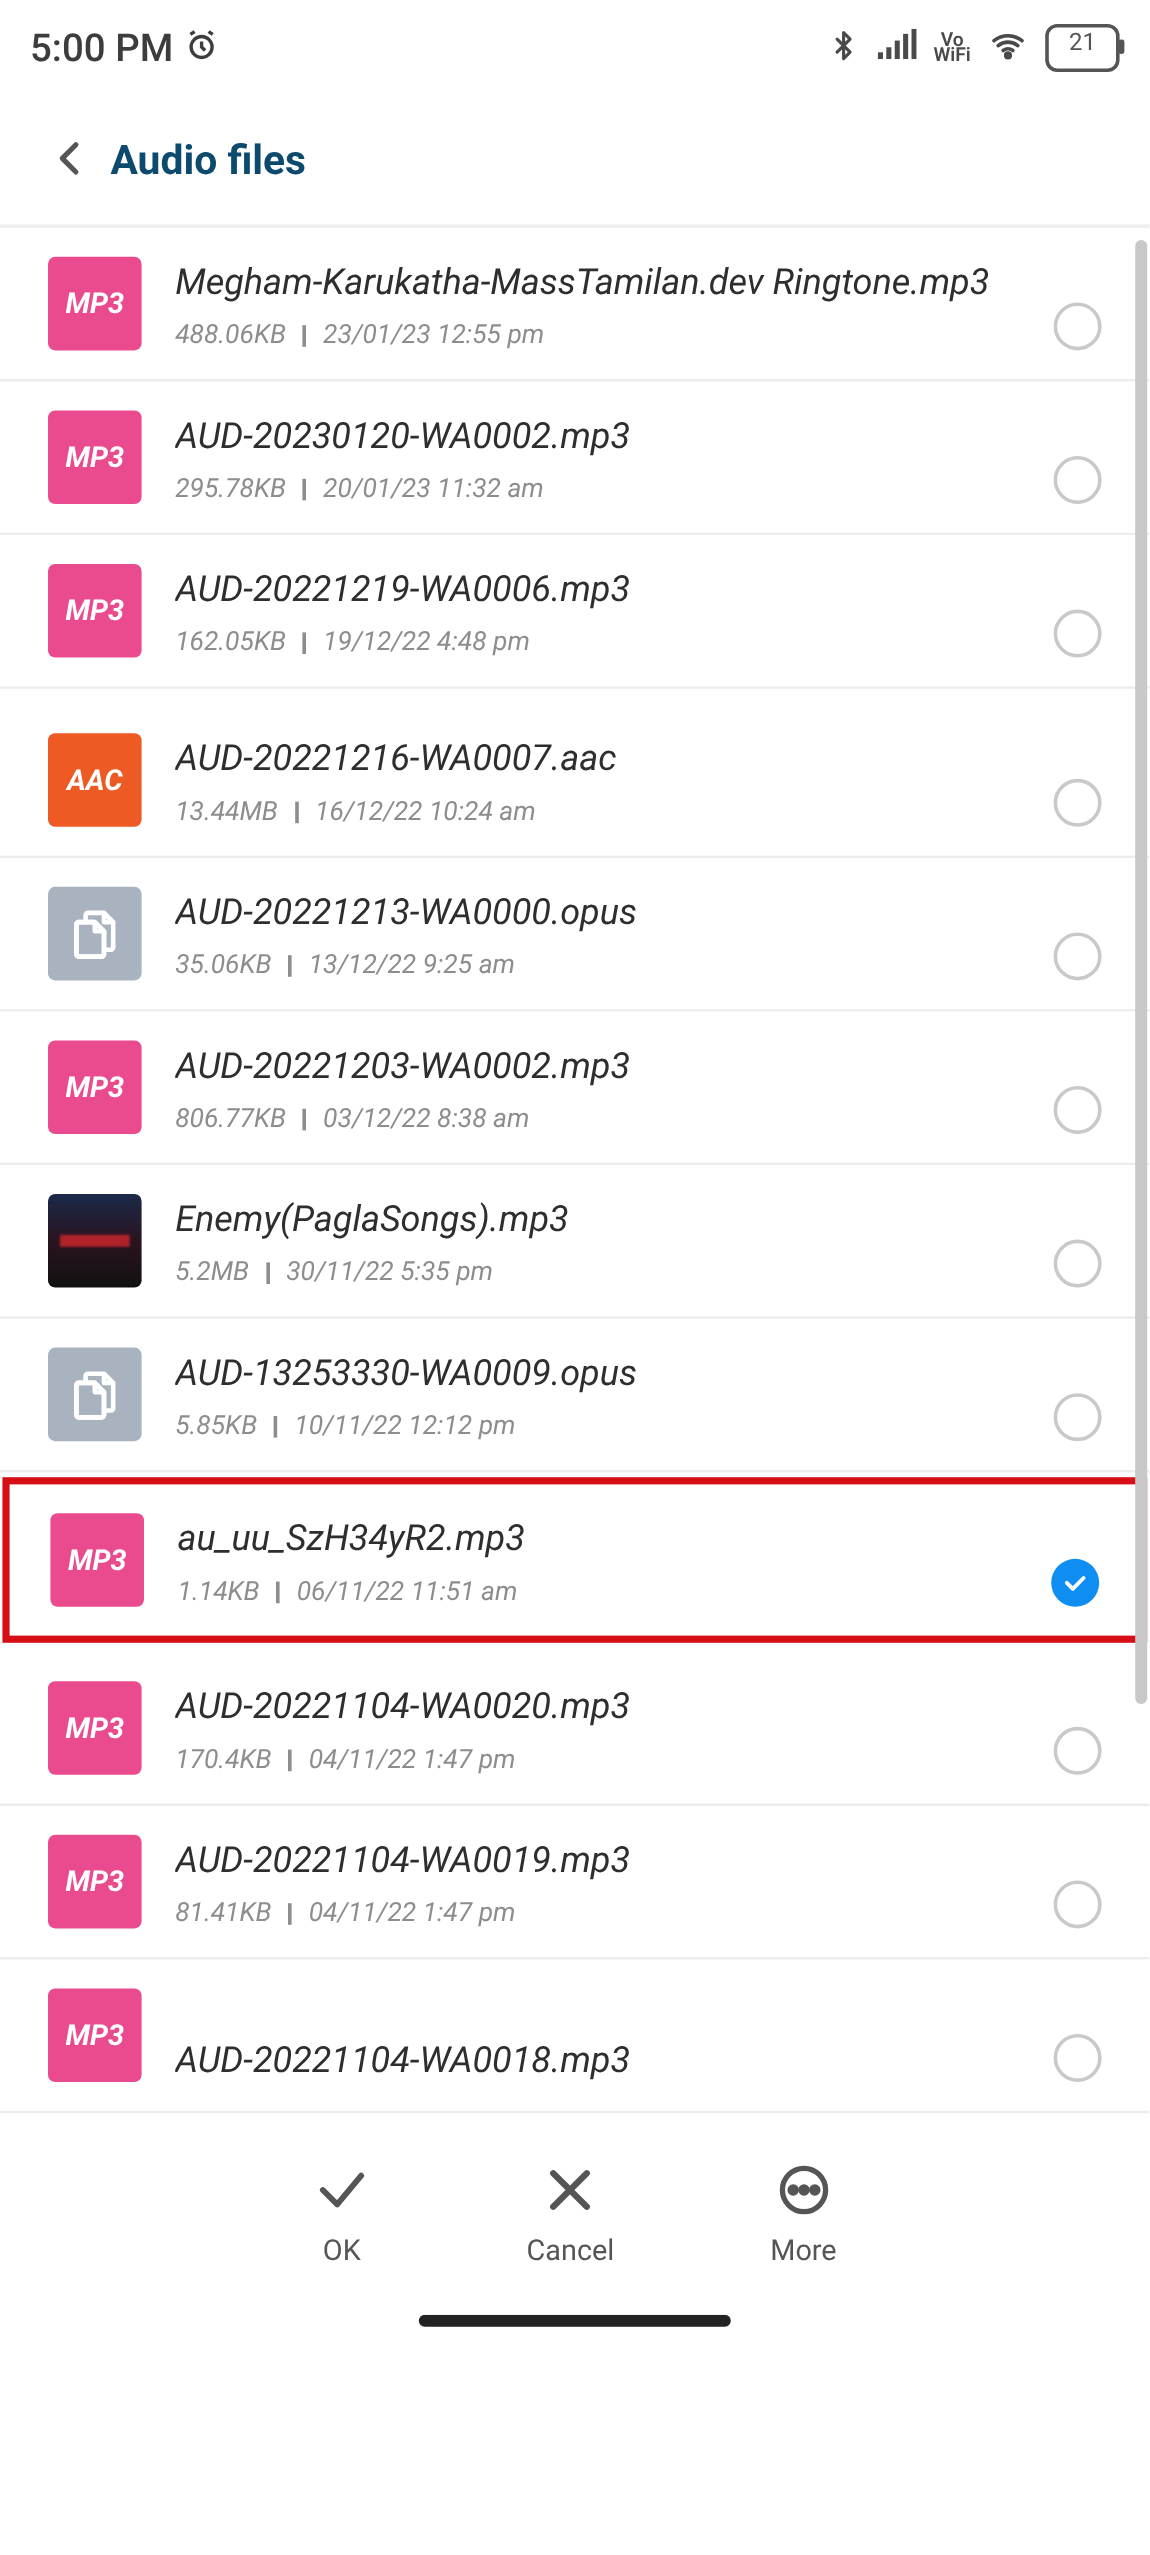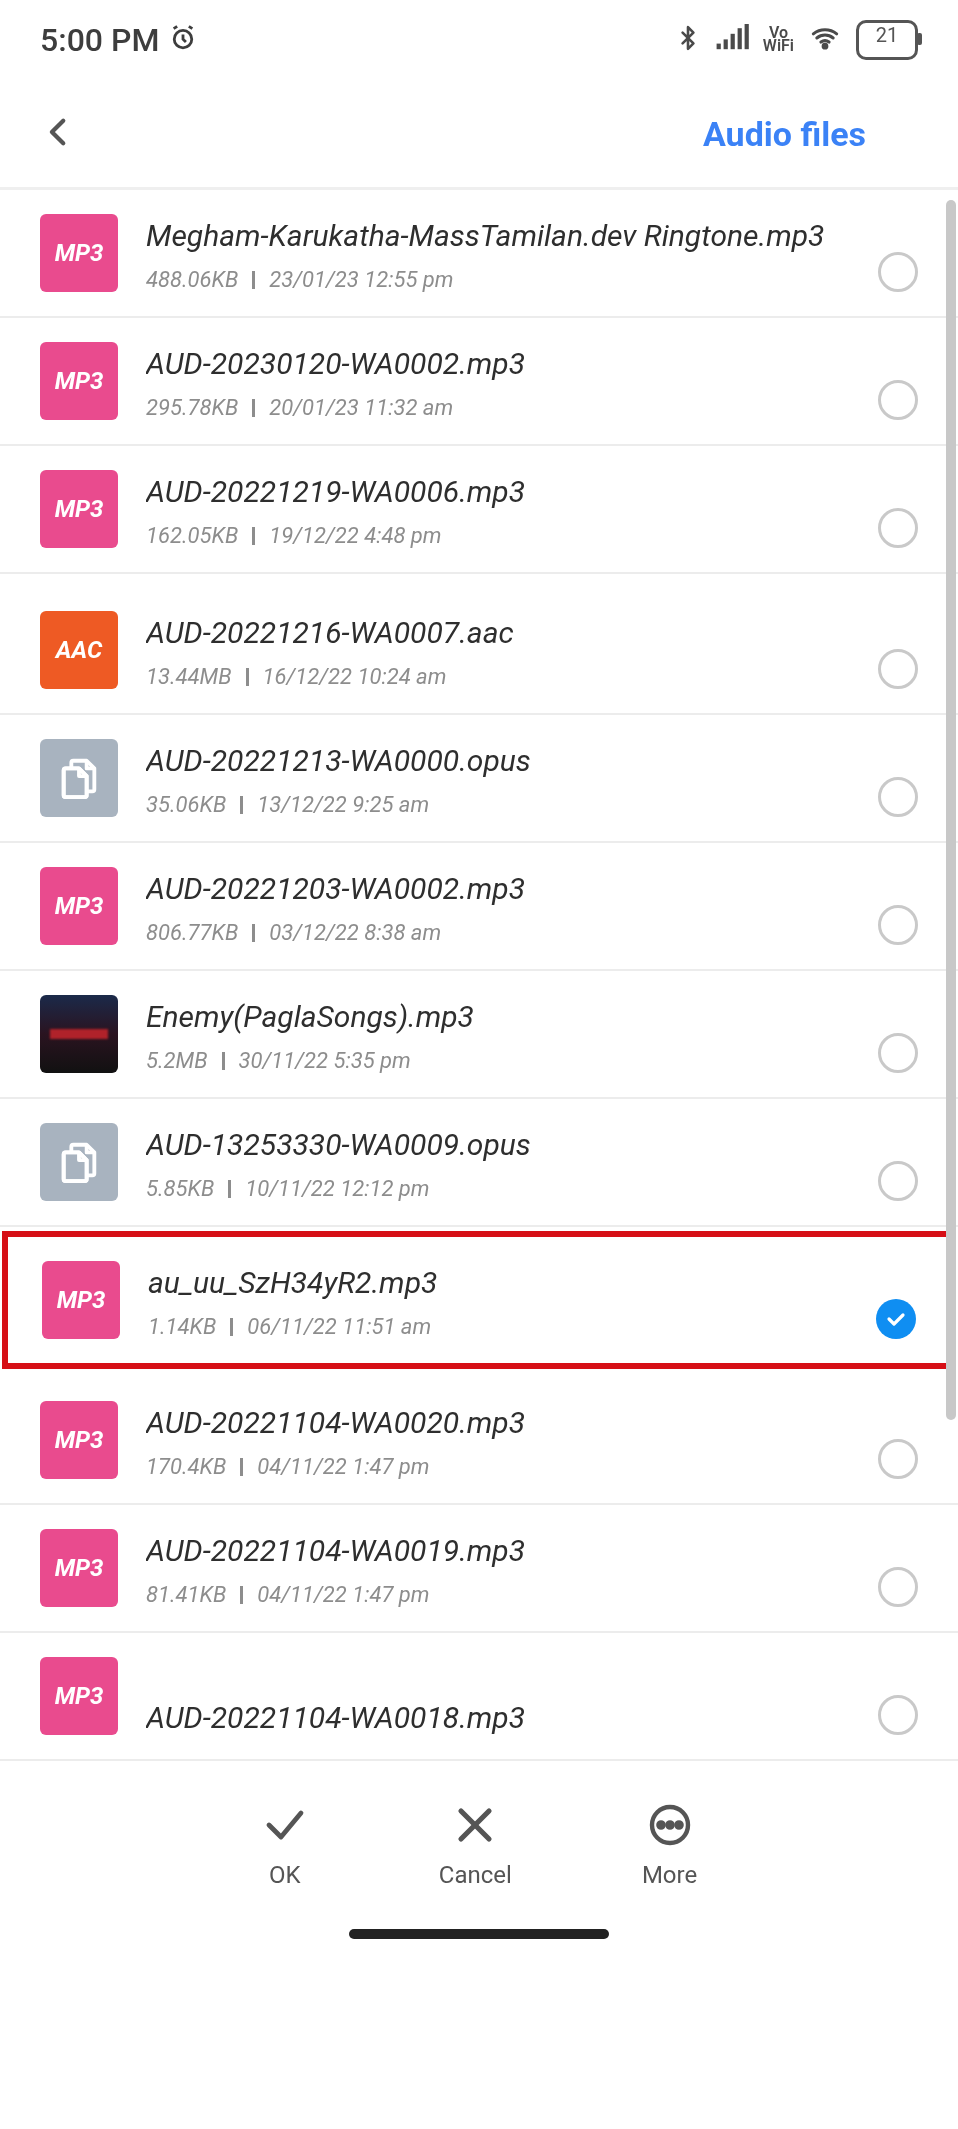--- a/index.html
+++ b/index.html
@@ -8,21 +8,21 @@
     font-family: -apple-system, "Segoe UI", Roboto, Arial, sans-serif;
     background: #ffffff;
     color: #333;
   }
   
   .status-bar {
     height: 80px;
     display: flex;
     align-items: center;
     justify-content: space-between;
-    padding: 0 40px;
+    padding: 0 25px;
   }
   .status-left { display: flex; align-items: center; gap: 10px; }
   .status-time { font-size: 32px; font-weight: 500; color: #3d3d3d; }
   .status-right { display: flex; align-items: center; gap: 14px; }
   .status-icon { color:#4a4a4a; }
   .battery-box {
     border: 3px solid #555; border-radius: 10px;
     width: 62px; height: 40px;
     display: flex; align-items: flex-start; justify-content: center;
     font-size: 20px; color: #555; position: relative;
@@ -36,24 +36,24 @@
   .header {
     height: 110px;
     display: flex;
     align-items: center;
     padding: 0 42px;
     border-bottom: 3px solid #efefef;
   }
   .back-btn { width: 50px; }
   .header-title {
     flex: 1;
-    text-align: right;
+    text-align: left;
     font-size: 34px;
     font-weight: 700;
-    color: #3b82f6;
+    color: #0c4a6e;
     margin-right: 50px;
   }
   
   .scroll-indicator {
     position: absolute;
     right: 2px; top: 200px; width: 10px; height: 1220px;
     background: #c8c8c8; border-radius: 6px;
   }
   
   .list { }

